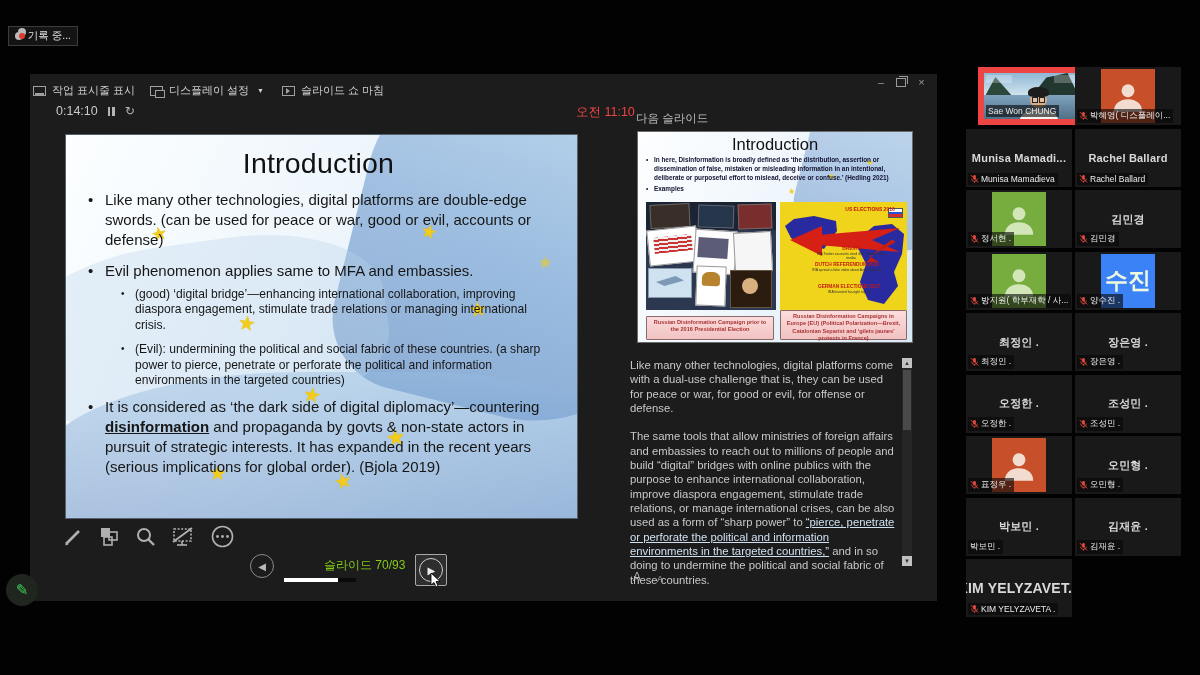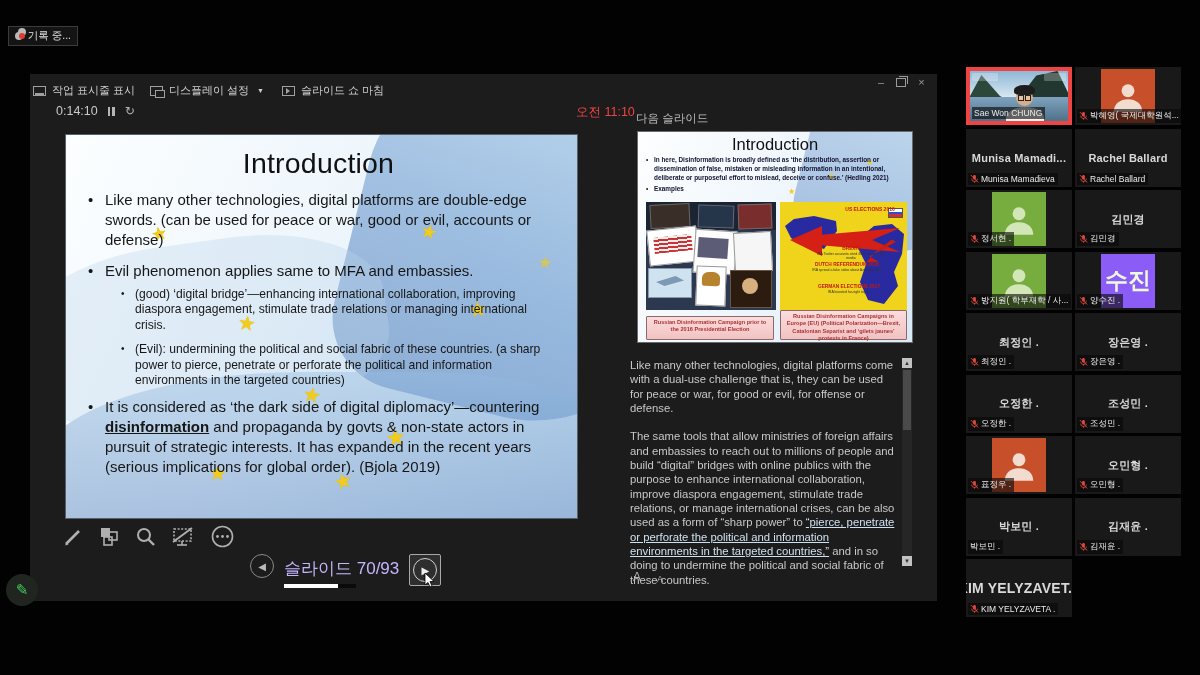--- a/index.html
+++ b/index.html
@@ -50,21 +50,21 @@
   .sb{position:relative;margin-left:35px;padding-left:16px;font-size:12.1px;line-height:1.3;margin-bottom:8px;}
   .sb::before{content:"•";position:absolute;left:2px;top:0;font-size:10px;}
   .disinfo{font-weight:bold;text-decoration:underline;}
 
   
   .anno{left:63px;top:525px;display:flex;align-items:center;gap:15px;}
   .anno svg{display:block;}
   .nav{left:250px;top:554px;display:flex;align-items:flex-start;gap:10px;}
   .navcirc{width:24px;height:24px;border-radius:50%;border:1.5px solid #8a8a8a;color:#b9b9b9;display:flex;align-items:center;justify-content:center;font-size:10px;background:transparent;box-sizing:border-box;}
   .nav-mid{display:flex;flex-direction:column;gap:4px;margin-top:3px;}
-  .nav-label{color:#c4b5fd;font-size:17px;white-space:nowrap;}
+  .nav-label{color:#84cc16;font-size:12px;white-space:nowrap;margin-left:40px;}
   .pbar{width:72px;height:3.5px;background:#0a0a0a;}
   .pfill{height:100%;width:75.3%;background:#ffffff;}
   .nav-focus{border:1px solid #a8a8a8;background:#2e2e2e;padding:3px;border-radius:2px;position:relative;}
   .nav-focus .navcirc{border-color:#d0d0d0;color:#eeeeee;}
   .cursor{position:absolute;left:14px;top:17px;z-index:5;}
 
   
   .next-hdr{left:636px;top:111px;color:#bdbdbd;font-size:11.5px;}
   .preview{left:637px;top:131px;width:276px;height:212px;background:#fdfeff;border:1px solid #6a6a6a;overflow:hidden;box-sizing:border-box;}
   .pv-bg{position:absolute;inset:0;background:linear-gradient(115deg,#fdfeff 0%,#eef6fc 50%,#d8e9f6 100%);}
@@ -93,25 +93,25 @@
   .fA1{font-size:12px;} .fA2{font-size:9px;}
 
   
   .gallery{left:966px;top:67px;display:grid;grid-template-columns:106px 106px;gap:3.5px 3px;}
   .tile{position:relative;width:106px;height:58px;background:#191919;overflow:hidden;box-sizing:border-box;}
   .tname{position:absolute;inset:0;display:flex;align-items:center;justify-content:center;font-weight:bold;font-size:11px;color:#d9d9d9;letter-spacing:.2px;white-space:nowrap;}
   .sq{position:absolute;left:50%;top:50%;transform:translate(-50%,-50%);width:54px;height:54px;display:flex;align-items:center;justify-content:center;}
   .av-orange .sq{background:#c7502b;} .av-orange .person{fill:#f2dcd0;}
   .av-purple .sq{background:#b45cc9;} .av-purple .person{fill:#e6c7ef;}
   .av-green .sq{background:#77ad3f;} .av-green .person{fill:#d2e6b8;}
-  .big-green .sq{background:#8b5cf6;color:#eef8df;font-size:23px;font-weight:bold;}
+  .big-green .sq{background:#3b82f6;color:#eef8df;font-size:23px;font-weight:bold;}
   .person{width:36px;height:36px;}
   .plabel{position:absolute;left:2px;bottom:2px;display:flex;align-items:center;gap:2px;background:rgba(8,8,8,.62);
     padding:1px 3px 1px 2px;font-size:8.5px;color:#ececec;max-width:100px;white-space:nowrap;overflow:hidden;z-index:3;}
-  .vtile{border:4px solid #ef4444;}
+  .vtile{border:6px solid #ef4444;margin-left:12px;}
   .scene{position:absolute;inset:0;background:linear-gradient(#8fb7d6,#d6e7f0 52%,#9fc0d4);}
   .mL{position:absolute;left:-6px;top:4px;width:58px;height:32px;background:#2c483a;clip-path:polygon(0 100%,30% 0,62% 66%,100% 100%);}
   .mR{position:absolute;right:-8px;top:0;width:66px;height:38px;background:#21372f;clip-path:polygon(0 100%,40% 12%,72% 0,100% 100%);}
   .water{position:absolute;left:0;right:0;bottom:0;height:24px;background:linear-gradient(#7fa3bf,#4f7089);}
   .chip{position:absolute;height:8px;background:rgba(255,255,255,.25);border-radius:1px;}
   .phead{position:absolute;left:46px;top:18px;width:17px;height:17px;border-radius:50%;background:#d9ae85;z-index:2;}
   .phair{position:absolute;left:44px;top:14px;width:21px;height:10px;border-radius:50% 50% 30% 30%;background:#1d1d1d;z-index:2;}
   .pglass{position:absolute;left:48px;top:24px;width:13px;height:4px;z-index:3;display:flex;gap:1px;}
   .pglass i{flex:1;border:1px solid #222;background:rgba(255,255,255,.25);display:block;height:100%;}
   .pbody{position:absolute;left:36px;top:36px;width:38px;height:22px;border-radius:50% 50% 0 0;background:#f4f4f2;z-index:1;}
@@ -335,21 +335,21 @@
           <path d="M2.5 22.5c0-5.2 4.2-8.3 9.5-8.3s9.5 3.1 9.5 8.3z"></path>
         </svg>
       </div>
     <div class="plabel">
         <svg width="9" height="10" viewBox="0 0 12 12">
           <rect x="4.2" y="0.8" width="3.6" height="6" rx="1.8" fill="#e04a3f"></rect>
           <path d="M2.2 5.5a3.8 3.8 0 0 0 7.6 0" fill="none" stroke="#e04a3f" stroke-width="1.1"></path>
           <line x1="6" y1="8.9" x2="6" y2="11" stroke="#e04a3f" stroke-width="1.1"></line>
           <line x1="1.2" y1="0.8" x2="10.8" y2="10.6" stroke="#e04a3f" stroke-width="1.3"></line>
         </svg>
-        <span>박혜영( 국제대학원석...</span>
+        <span>박혜영( 디스플레이...</span>
       </div>
   </div>
 
   <div class="tile">
     <div class="tname">Munisa  Mamadi...</div>
     <div class="plabel">
         <svg width="9" height="10" viewBox="0 0 12 12">
           <rect x="4.2" y="0.8" width="3.6" height="6" rx="1.8" fill="#e04a3f"></rect>
           <path d="M2.2 5.5a3.8 3.8 0 0 0 7.6 0" fill="none" stroke="#e04a3f" stroke-width="1.1"></path>
           <line x1="6" y1="8.9" x2="6" y2="11" stroke="#e04a3f" stroke-width="1.1"></line>

